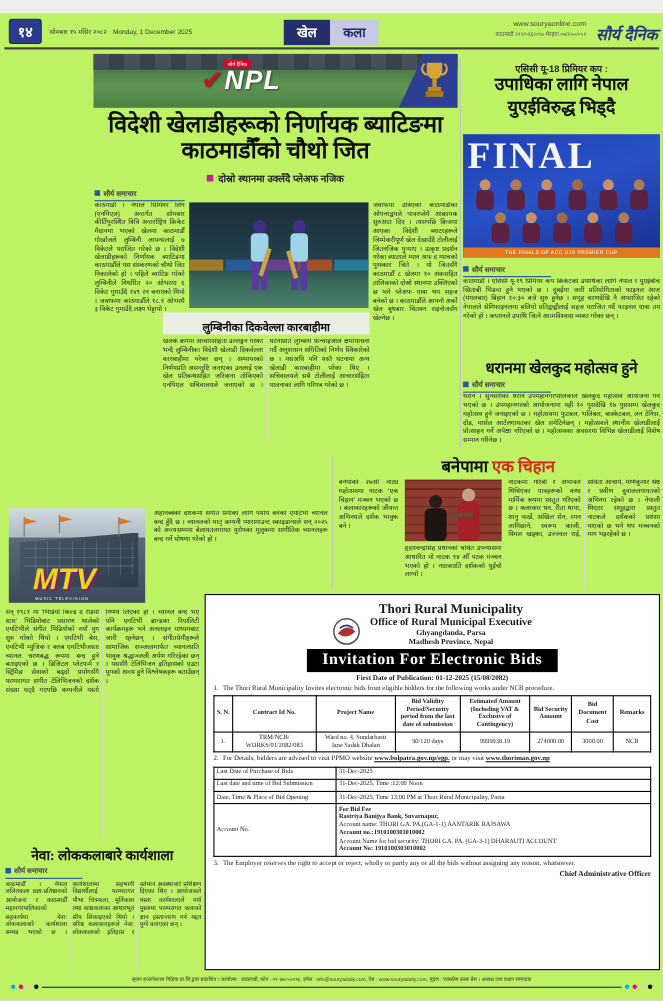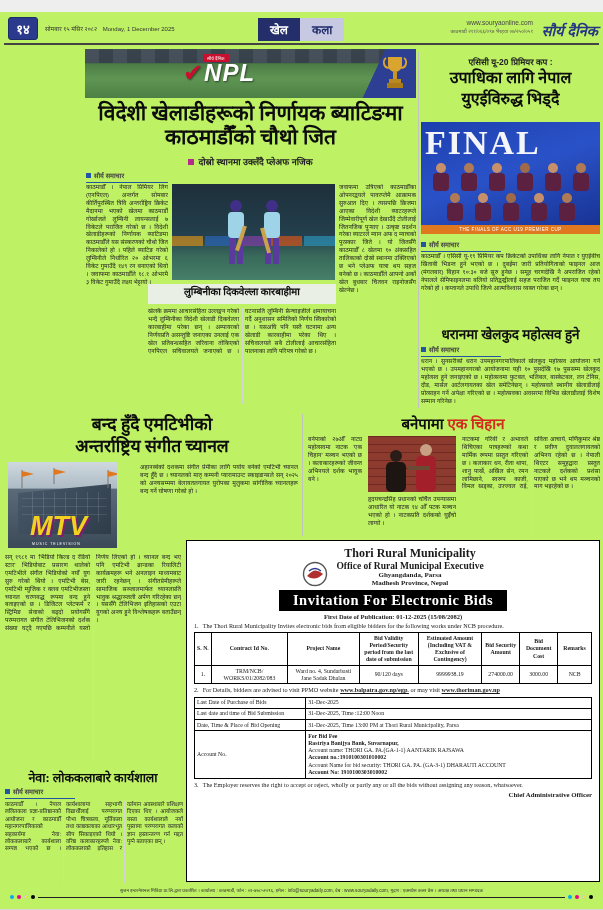--- a/index.html
+++ b/index.html
@@ -103,30 +103,30 @@
         <rect x="27" y="42" width="6" height="26" fill="#5a3a9e"></rect>
       <rect x="33" y="30" width="4" height="26" transform="rotate(18 35 30)" fill="#caa24a"></rect>
       <circle cx="62" cy="10" r="6" fill="#3f2f86"></circle>
         <rect x="54" y="16" width="16" height="26" rx="4" fill="#9fd4e8"></rect>
       <rect x="55" y="42" width="6" height="26" fill="#5a3a9e"></rect>
         <rect x="63" y="42" width="6" height="26" fill="#5a3a9e"></rect>
       <rect x="50" y="32" width="4" height="26" transform="rotate(-16 52 32)" fill="#caa24a"></rect>
     </svg>
   </div>
 
-  <div class="abs greenbox ctr" style="left:148px; top:272px; width:188px; height:20px; display:flex; align-items:flex-start; justify-content:center;">
+  <div class="abs greenbox ctr" style="left:148px; top:272px; width:188px; height:20px; display:flex; align-items:flex-end; justify-content:center;">
     <span class="headline" style="font-size:10px;">लुम्बिनीका दिकवेल्ला कारबाहीमा</span>
   </div>
   <div class="abs body-txt just col2" style="left:148px; top:296px; width:188px; height:96px;">खेलकै क्रममा आचारसंहिता उल्लङ्घन गरेको भन्दै लुम्बिनीका विदेशी खेलाडी दिकवेल्ला कारबाहीमा परेका छन् । अम्पायरको निर्णयप्रति असन्तुष्टि जनाएका उनलाई एक खेल प्रतिबन्धसहित जरिवाना तोकिएको एनपिएल सचिवालयले जनाएको छ । घटनाप्रति लुम्बिनी फ्रेन्चाइजीले क्षमायाचना गर्दै अनुशासन समितिको निर्णय स्विकारेको छ । यसअघि पनि यस्तै घटनामा अन्य खेलाडी कारबाहीमा परेका थिए । सचिवालयले सबै टोलीलाई आचारसंहिता पालनाका लागि परिपत्र गरेको छ ।</div>
 
   <div class="abs body-txt just" style="left:339px; top:172px; width:77px; height:222px;">जवाफमा उत्रिएको काठमाडौँका ओपनरद्वयले पावरप्लेमै आक्रामक सुरुआत दिए । त्यसपछि क्रिजमा आएका विदेशी ब्याटरहरूले जिम्मेवारीपूर्ण खेल देखाउँदै टोलीलाई जितनजिक पुर्‍याए । उत्कृष्ट प्रदर्शन गरेका ब्याटरले म्यान अफ द म्याचको पुरस्कार जिते । यो जितसँगै काठमाडौँ ८ खेलमा १० अंकसहित तालिकाको दोस्रो स्थानमा उक्लिएको छ भने प्लेअफ यात्रा थप सहज बनेको छ । काठमाडौँले आफ्नो अर्को खेल बुधबार चितवन राइनोजसँग खेल्नेछ ।</div>
 
   <div class="abs vrule" style="left:418px; top:40px; height:356px;"></div>
 
-  <div class="abs ctr bold" style="left:421px; top:44px; width:179px; font-size:8.5px; color:#222;">एसिसी यू-20 प्रिमियर कप :</div>
+  <div class="abs ctr bold" style="left:421px; top:44px; width:179px; font-size:8.5px; color:#222;">एसिसी यू-18 प्रिमियर कप :</div>
   <div class="abs headline ctr" style="left:421px; top:56px; width:179px; font-size:16px; line-height:1.3;">
     <div>उपाधिका लागि नेपाल</div>
     <div>युएईविरुद्ध भिड्दै</div>
   </div>
   <div class="abs photo" style="left:421px; top:110px; width:179px; height:112px; background:linear-gradient(160deg,#1d3fae 0%,#2a52c8 45%,#16308f 100%);">
     <div class="abs" style="left:4px; top:2px; color:#fff; font-weight:bold; font-size:34px; letter-spacing:2px; opacity:.95; font-family:'Liberation Serif',serif;">FINAL</div>
     <svg class="abs" style="left:0; top:34px;" width="179" height="70" viewBox="0 0 179 70">
       <g fill="#5c2040">
         <circle cx="20" cy="12" r="5" fill="#c8906a"></circle>
           <rect x="12" y="17" width="16" height="18" rx="4"></rect>
@@ -160,25 +160,21 @@
   </div>
   <div class="abs body-txt just" style="left:421px; top:241px; width:179px; height:66px;">काठमाडौँ । एसिसी यू-१९ प्रिमियर कप क्रिकेटको उपाधिका लागि नेपाल र युएईबीच खिताबी भिडन्त हुने भएको छ । दुबईमा जारी प्रतियोगिताको फाइनल आज (मंगलबार) बिहान १०:३० बजे सुरु हुनेछ । समूह चरणदेखि नै अपराजित रहेको नेपालले सेमिफाइनलमा बलियो प्रतिद्वन्द्वीलाई सहज पराजित गर्दै फाइनल यात्रा तय गरेको हो । कप्तानले उपाधि जित्ने आत्मविश्वास व्यक्त गरेका छन् ।</div>
 
   <div class="abs headline ctr" style="left:421px; top:313px; width:179px; font-size:13.5px;">धरानमा खेलकुद महोत्सव हुने</div>
   <div class="abs byline-row" style="left:421px; top:333px; width:80px;">
     <span class="byline-sq"></span>
     <span class="byline-txt">सौर्य समाचार</span>
   </div>
   <div class="abs body-txt just" style="left:421px; top:346px; width:179px; height:50px;">धरान । सुनसरीको धरान उपमहानगरपालिकाले खेलकुद महोत्सव आयोजना गर्ने भएको छ । उपमहानगरको आयोजनामा यही १० पुसदेखि १७ पुससम्म खेलकुद महोत्सव हुने जनाइएको छ । महोत्सवमा फुटबल, भलिबल, बास्केटबल, लन टेनिस, दौड, मार्सल आर्टलगायतका खेल समेटिनेछन् । महोत्सवले स्थानीय खेलाडीलाई प्रोत्साहन गर्ने अपेक्षा गरिएको छ । महोत्सवका अवसरमा विभिन्न खेलाडीलाई विशेष सम्मान गरिनेछ ।</div>
 
-  <div class="abs headline ctr" style="left:4px; top:401px; width:296px; font-size:17.5px; line-height:1.28;">
-    <div>बन्द हुँदै एमटिभीको</div>
-    <div>अन्तर्राष्ट्रिय संगीत च्यानल</div>
-  </div>
-  <div class="abs photo" style="left:8px; top:450px; width:109px; height:86px; background:linear-gradient(180deg,#cfd8de 0%,#aebcc6 30%,#5a6a78 32%,#3c4a58 100%);">
+  <div class="abs photo" style="left:8px; top:450px; width:124px; height:86px; background:linear-gradient(180deg,#cfd8de 0%,#aebcc6 30%,#5a6a78 32%,#3c4a58 100%);">
     <div class="abs" style="left:10px; top:22px; right:6px; bottom:14px; background:linear-gradient(135deg,#49596a 0%,#2e3c4a 100%); clip-path:polygon(0 18%, 100% 0, 100% 100%, 0 100%);"></div>
     <div class="abs" style="left:14px; top:30px; right:10px; height:30px; background:repeating-linear-gradient(90deg,transparent 0 10px,rgba(255,255,255,.12) 10px 11px), repeating-linear-gradient(0deg,transparent 0 7px,rgba(255,255,255,.1) 7px 8px);"></div>
     <svg class="abs" style="left:6px; top:6px;" width="112" height="22" viewBox="0 0 112 22">
       <path d="M8 2 v18 M40 0 v16 M94 2 v18" stroke="#777" stroke-width="1"></path>
       <path d="M8 3 l12 3 l-12 3 z" fill="#e07820"></path>
         <path d="M40 1 l12 3 l-12 3 z" fill="#e07820"></path>
         <path d="M94 3 l12 3 l-12 3 z" fill="#e07820"></path>
     </svg>
     <div class="abs" style="left:22px; bottom:6px; color:#f2d21f; font-weight:bold; font-style:italic; font-size:27px; text-shadow:2px 2px 0 #7a1f6e;">MTV</div>
     <div class="abs" style="left:24px; bottom:2px; color:#fff; font-size:3.5px; letter-spacing:1px;">MUSIC TELEVISION</div>

